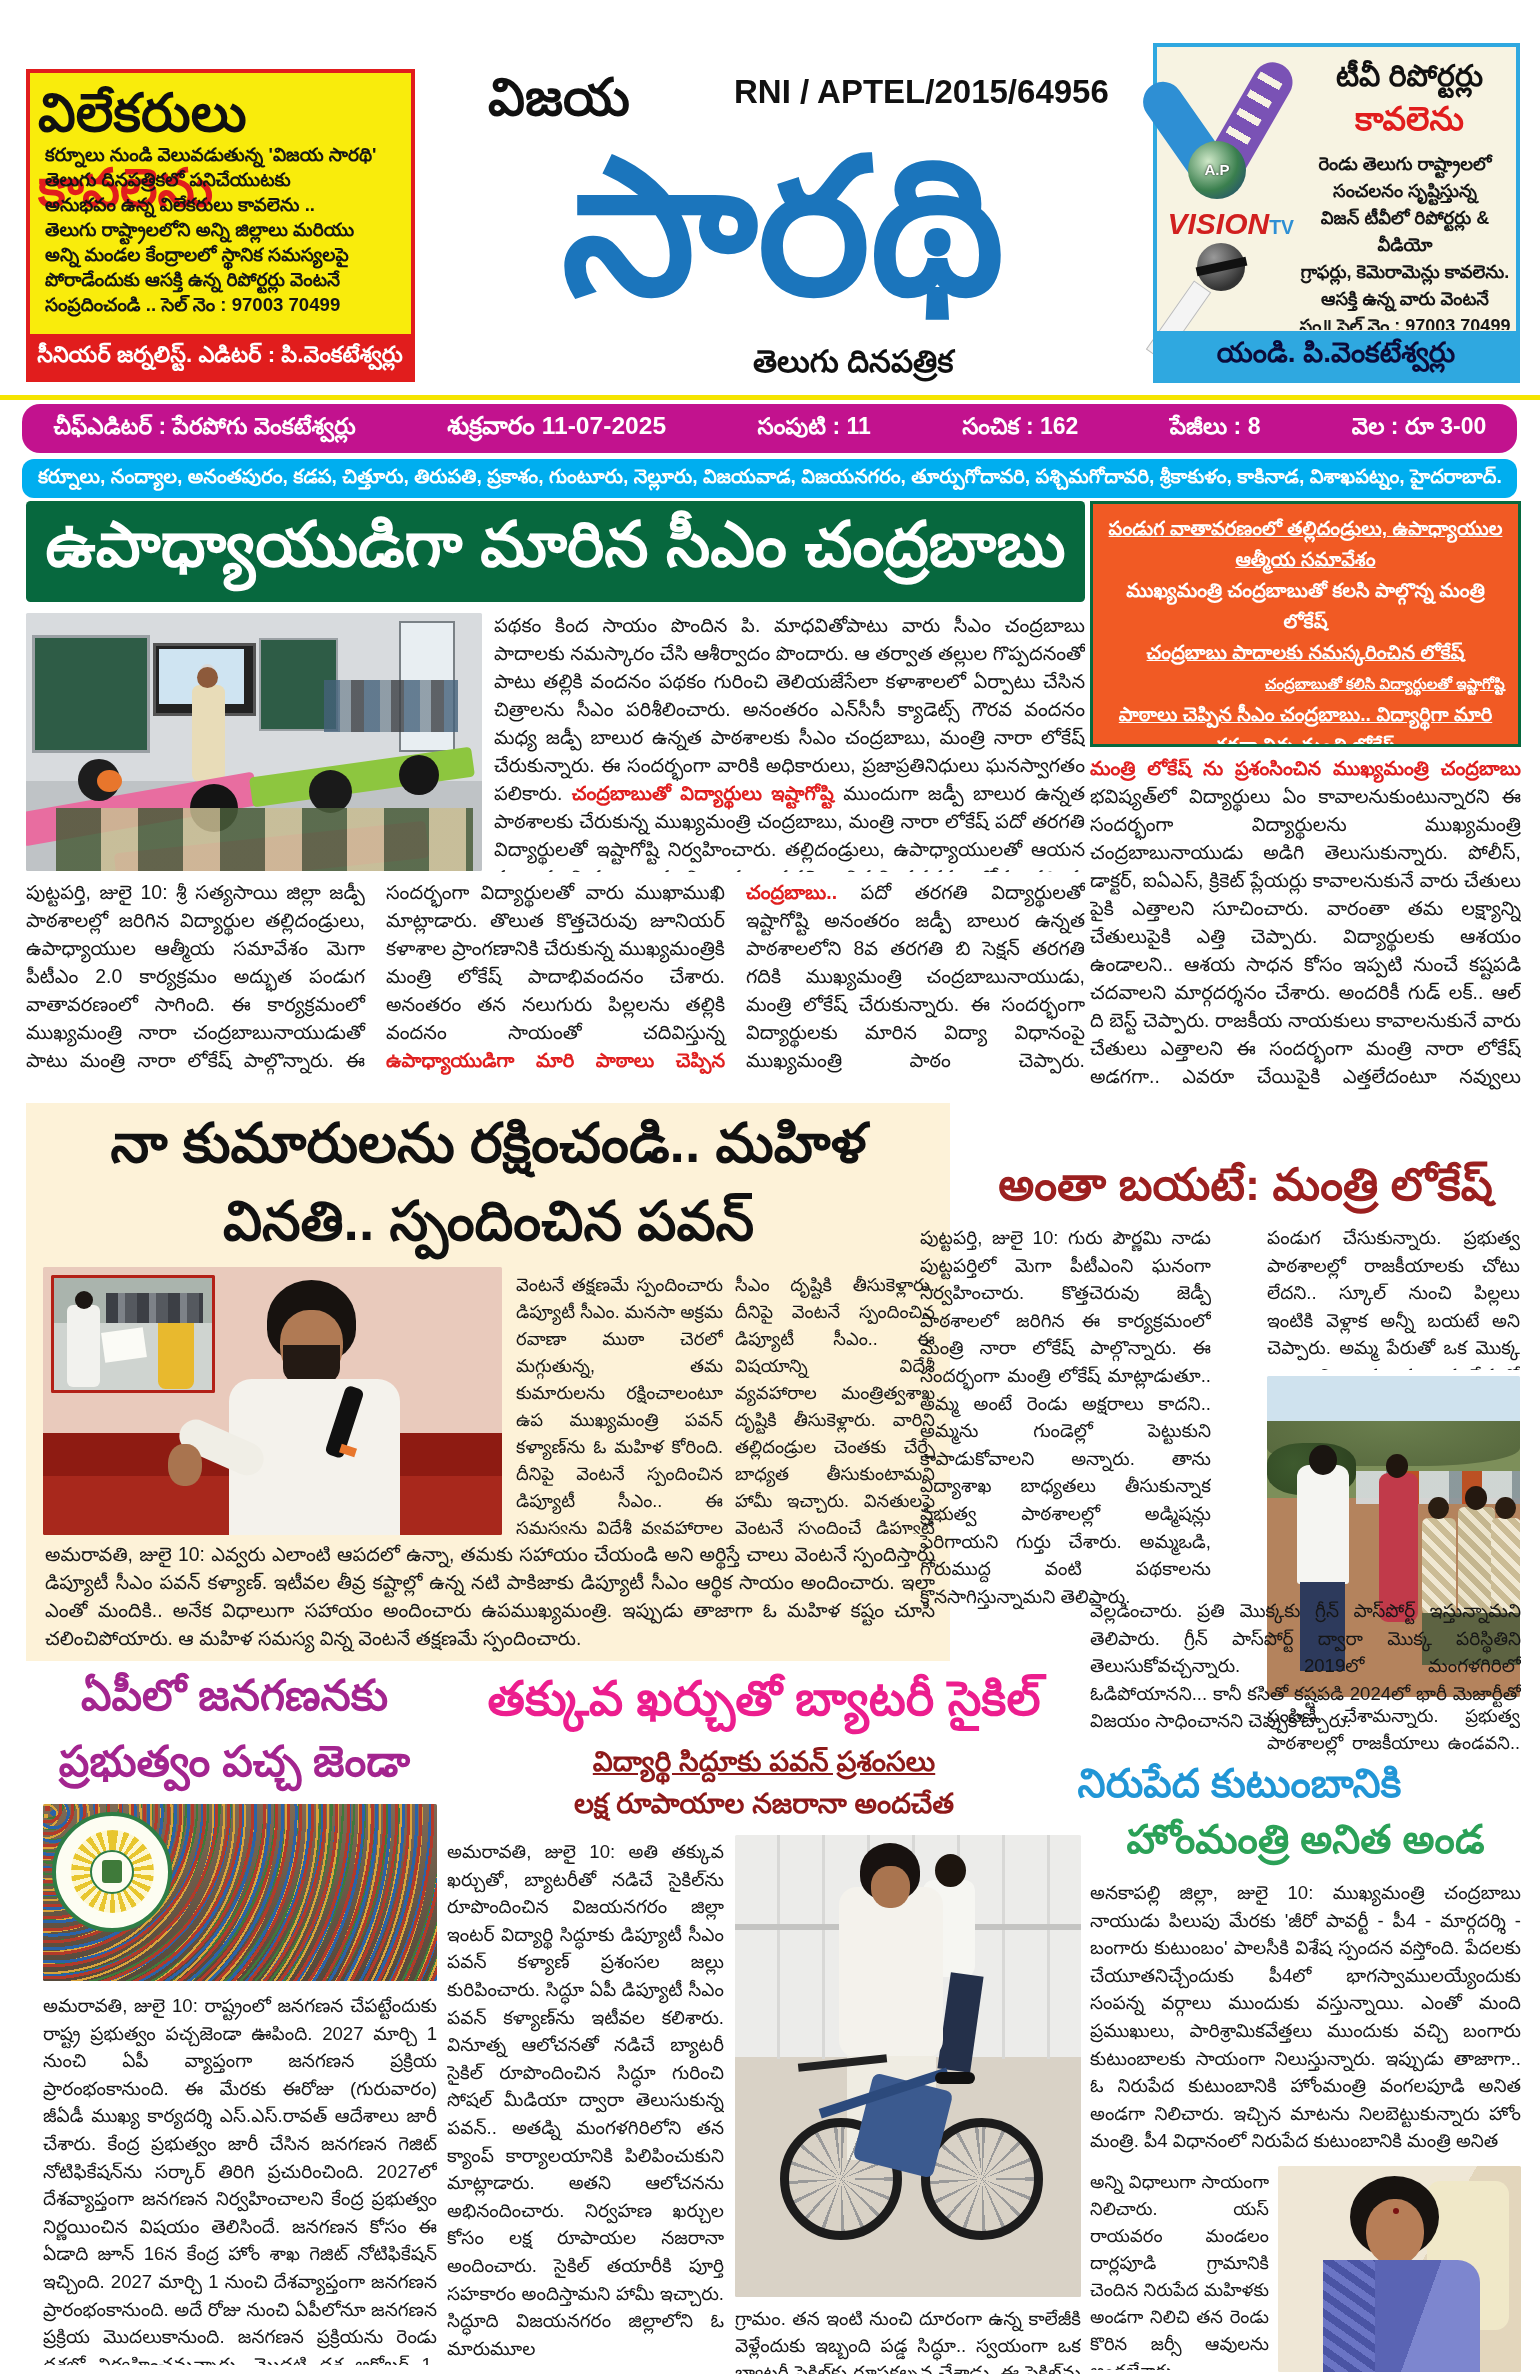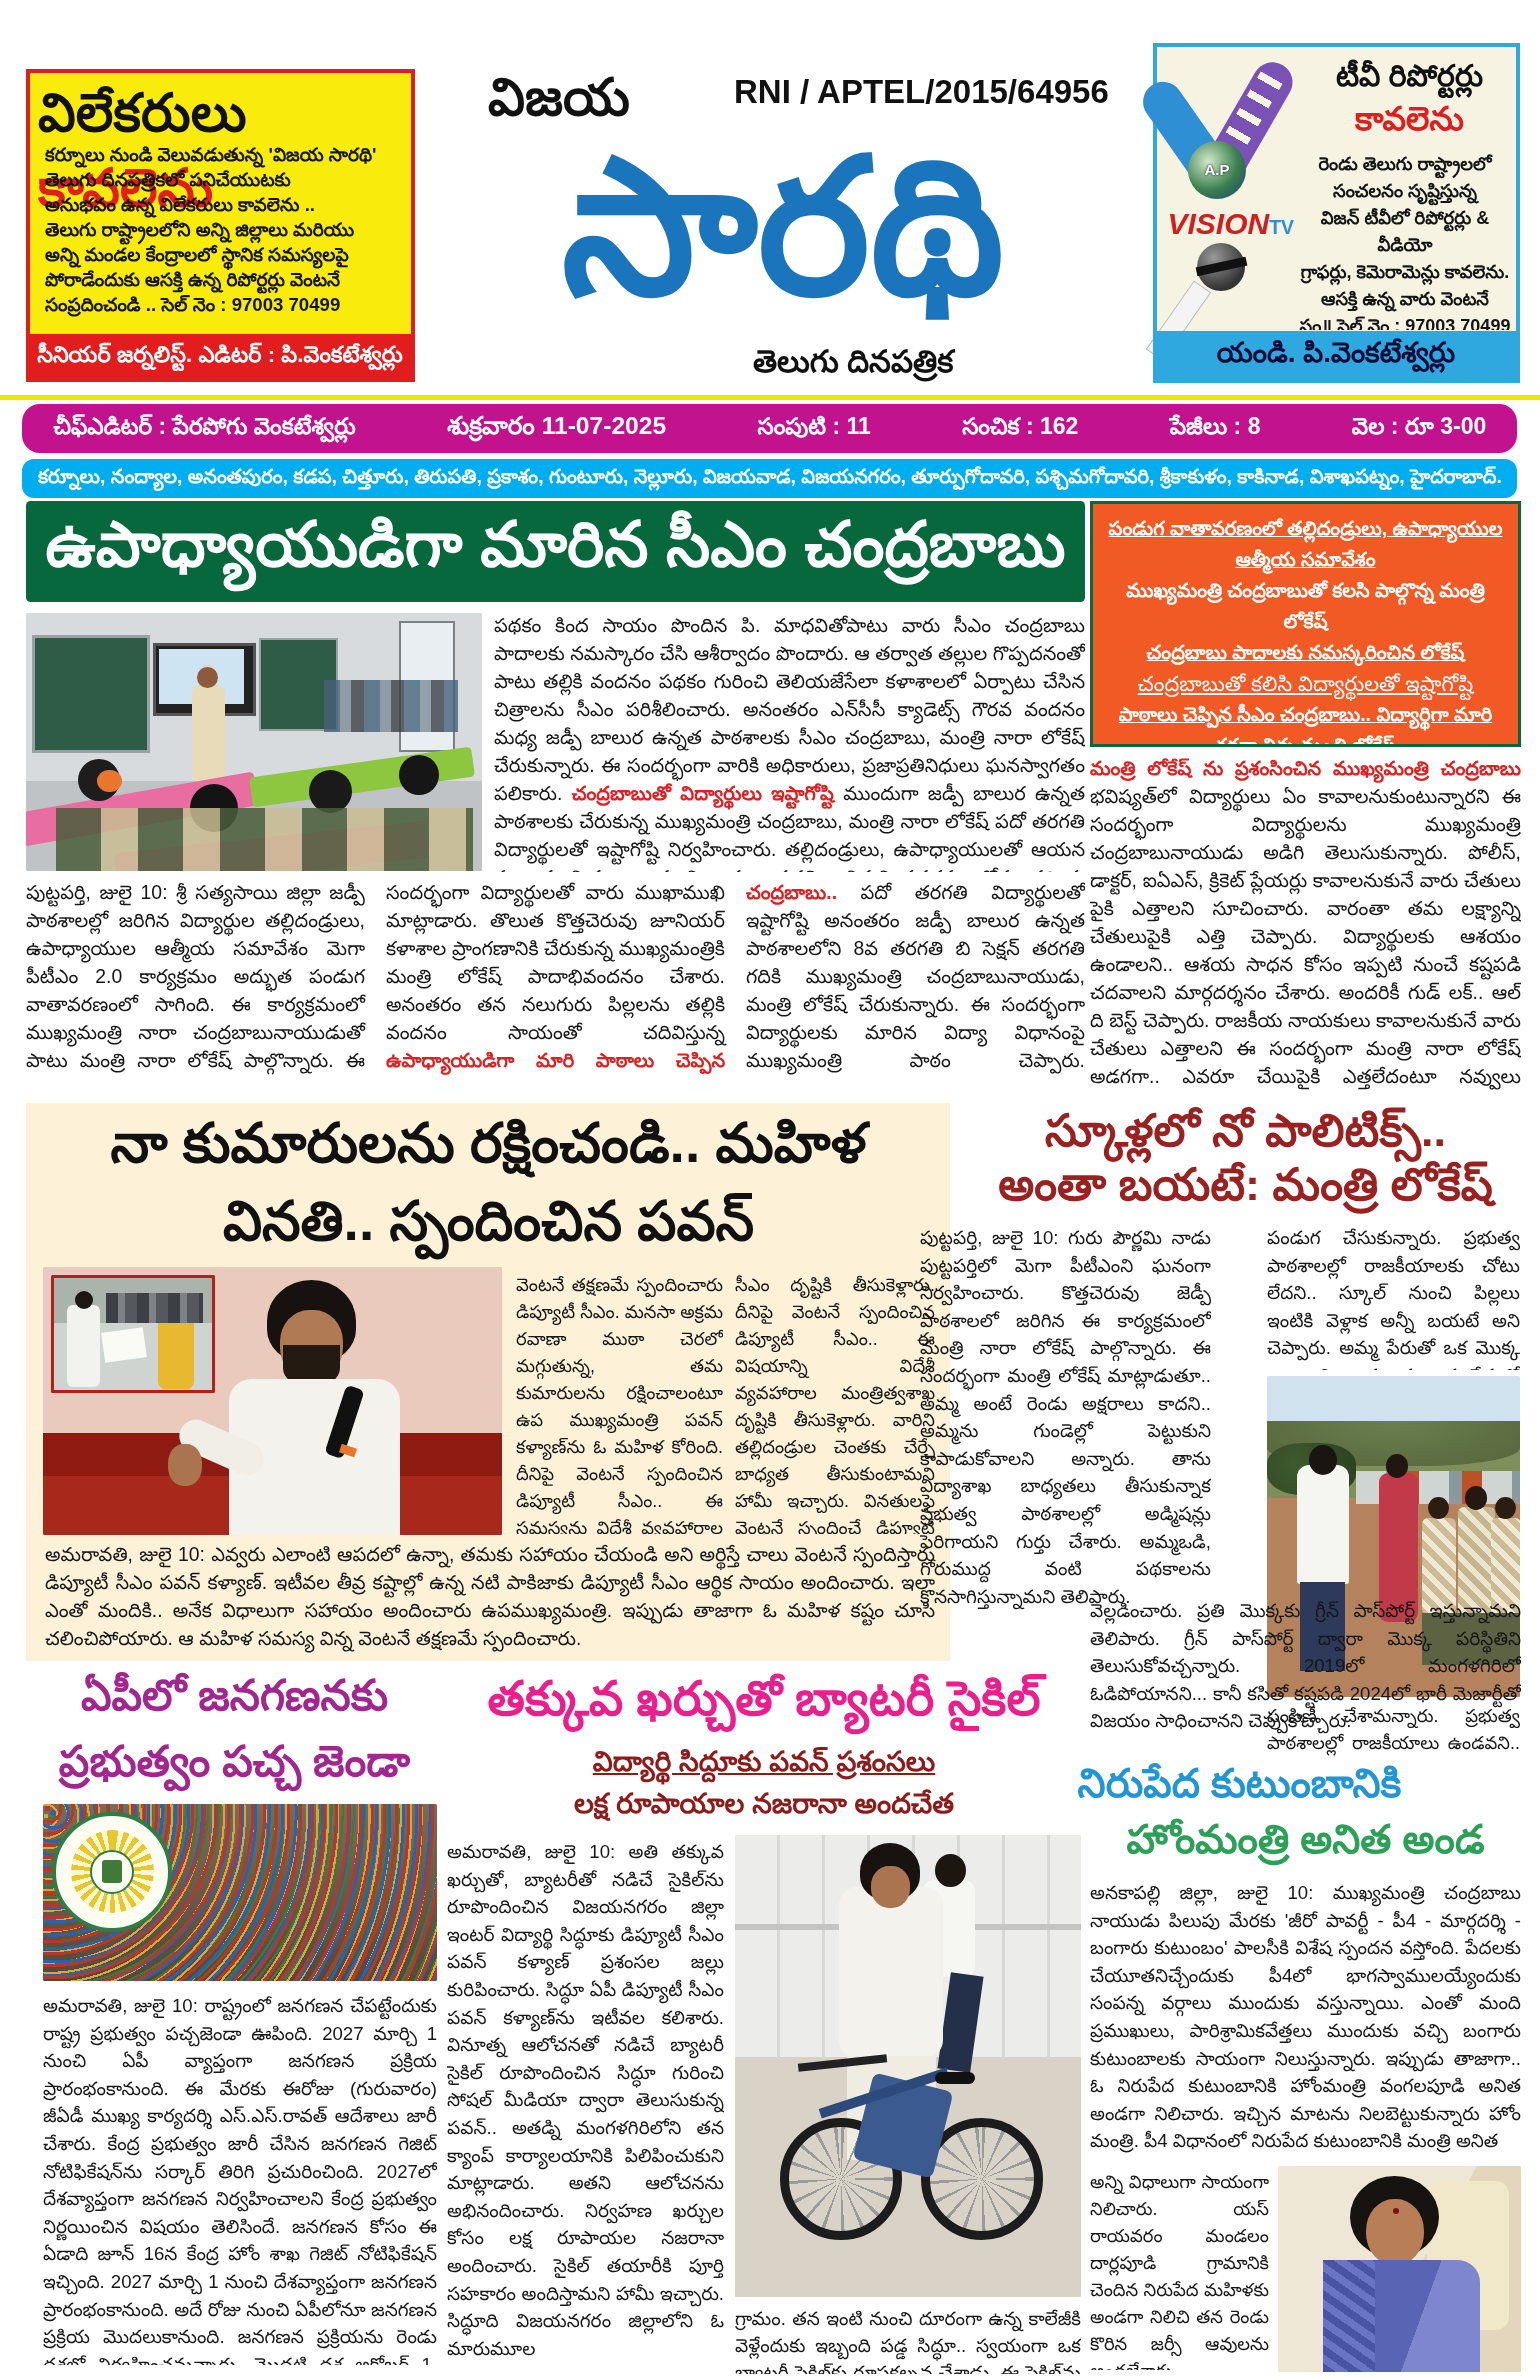--- a/index.html
+++ b/index.html
@@ -87,21 +87,21 @@
   </div>
 
   <div class="abs ctr" style="left:26px;top:501px;width:1059px;height:101px;background:#07683e;border-radius:4.5px;">
     <span style="color:#fff;font-size:63px;font-weight:bold;">ఉపాధ్యాయుడిగా మారిన సీఎం చంద్రబాబు</span>
   </div>
 
   <div class="abs" style="left:1090px;top:501px;width:431px;height:246px;background:#f15a24;border:3px solid #07683e;box-sizing:border-box;padding:9px 13.4px;overflow:hidden;text-align:center;">
     <div style="color:#fff;font-size:19.4px;line-height:31px;font-weight:bold;text-decoration:underline;">పండుగ వాతావరణంలో తల్లిదండ్రులు, ఉపాధ్యాయుల ఆత్మీయ సమావేశం</div>
     <div style="color:#fff;font-size:19.4px;line-height:31px;font-weight:bold;">ముఖ్యమంత్రి చంద్రబాబుతో కలసి పాల్గొన్న మంత్రి లోకేష్</div>
     <div style="color:#fff;font-size:19.4px;line-height:31px;font-weight:bold;text-decoration:underline;">చంద్రబాబు పాదాలకు నమస్కరించిన లోకేష్</div>
-    <div style="color:#fff;font-size:21px;line-height:31px;font-weight:normal;text-decoration:underline;">చంద్రబాబుతో కలిసి విద్యార్థులతో ఇష్టాగోష్టి</div>
+    <div style="color:#fff;font-size:15px;line-height:31px;font-weight:bold;text-decoration:underline;text-align:right;">చంద్రబాబుతో కలిసి విద్యార్థులతో ఇష్టాగోష్టి</div>
     <div style="color:#fff;font-size:19.4px;line-height:31px;font-weight:bold;text-decoration:underline;">పాఠాలు చెప్పిన సీఎం చంద్రబాబు.. విద్యార్థిగా మారి శ్రద్ధగా విన్న మంత్రి లోకేష్</div>
 
   </div>
 
   <div class="abs ph" style="left:26px;top:613px;width:456px;height:258px;background:linear-gradient(#d8dbde 0 65%,#bfc3c6 65% 100%);">
     <div class="abs" style="left:6px;top:22.4px;width:112px;height:112px;background:#2e5c46;border:3px solid #9aa0a4;"></div>
     <div class="abs" style="left:127px;top:30px;width:97px;height:67px;background:#222;border:3px solid #555;"></div>
     <div class="abs" style="left:133px;top:36px;width:85px;height:55px;background:#cfe4f2;"></div>
     <div class="abs" style="left:233px;top:25px;width:75px;height:89px;background:#2e5c46;border:2.2px solid #9aa0a4;"></div>
     <div class="abs" style="left:373px;top:7.5px;width:52px;height:127px;background:#e8eef2;border:2.2px solid #7a8186;"></div>
@@ -166,23 +166,20 @@
   <div class="abs bt" style="left:516px;top:1272px;width:207px;height:262px;font-size:18px;line-height:27px;">
     <span>వెంటనే తక్షణమే స్పందించారు డిప్యూటీ సీఎం. మనసా అక్రమ రవాణా ముఠా చెరలో మగ్గుతున్న, తమ కుమారులను రక్షించాలంటూ ఉప ముఖ్యమంత్రి పవన్ కళ్యాణ్‌ను ఓ మహిళ కోరింది. దీనిపై వెంటనే స్పందించిన డిప్యూటీ సీఎం.. ఈ సమస్యను విదేశీ వ్యవహారాల మంత్రిత్వశాఖ దృష్టికి తీసుకెళ్లారు. మోసపోయి విదేశాల్లో మనసా అక్రమ రవాణా ముఠా చెరలో మగ్గుతున్న తమ కుమారులను రక్షించాలని గండికోట సూర్యకుమారి అనే మహిళ కోరారు. మయన్మార్ సరిహద్దుల్లో బందీలుగా ఉన్న తమ వారి ప్రాణాలు ప్రమాదంలో ఉన్నాయని, వారిని విడిపించేందుకు చర్యలు తీసుకోవాలని విజ్ఞప్తి చేశారు. తమ ఇద్దరు కుమారులతో పాటు 8 మంది మనసా అక్రమ రవాణా ముఠా చెరలో ఉన్నట్లు డిప్యూటీ</span>
   </div>
   <div class="abs bt" style="left:735px;top:1272px;width:200px;height:262px;font-size:18px;line-height:27px;">
     <span>సీఎం దృష్టికి తీసుకెళ్లారు. దీనిపై వెంటనే స్పందించిన డిప్యూటీ సీఎం.. ఈ విషయాన్ని విదేశీ వ్యవహారాల మంత్రిత్వశాఖ దృష్టికి తీసుకెళ్లారు. వారిని తల్లిదండ్రుల చెంతకు చేర్చే బాధ్యత తీసుకుంటామని హామీ ఇచ్చారు. వినతులపై వెంటనే స్పందించే డిప్యూటీ సీఎం పవన్ వైఖరిపై ప్రజల నుంచి ప్రశంసలు వ్యక్తమవుతున్నాయి. విదేశాల్లో మగ్గుతున్న వారిని వెనక్కి తీసుకొచ్చేందుకు తగిన చర్యలు తీసుకుంటామని విదేశీ వ్యవహారాల శాఖ హామీ ఇచ్చింది.</span>
   </div>
   <div class="abs bt" style="left:45px;top:1540px;width:890px;height:113px;">
     <span>అమరావతి, జులై 10: ఎవ్వరు ఎలాంటి ఆపదలో ఉన్నా, తమకు సహాయం చేయండి అని అర్థిస్తే చాలు వెంటనే స్పందిస్తారు డిప్యూటీ సీఎం పవన్ కళ్యాణ్. ఇటీవల తీవ్ర కష్టాల్లో ఉన్న నటి పాకిజాకు డిప్యూటీ సీఎం ఆర్థిక సాయం అందించారు. ఇలా ఎంతో మందికి.. అనేక విధాలుగా సహాయం అందించారు ఉపముఖ్యమంత్రి. ఇప్పుడు తాజాగా ఓ మహిళ కష్టం చూసి చలించిపోయారు. ఆ మహిళ సమస్య విన్న వెంటనే తక్షణమే స్పందించారు.</span>
   </div>
 
-  <div class="abs ctr" style="left:962px;top:1109px;width:567px;height:54px;">
-    <span style="font-size:45px;font-weight:bold;color:#9b2020;">స్కూళ్లలో నో పాలిటిక్స్..</span>
-  </div>
   <div class="abs ctr" style="left:962px;top:1163px;width:567px;height:54px;">
     <span style="font-size:45px;font-weight:bold;color:#9b2020;">అంతా బయటే: మంత్రి లోకేష్</span>
   </div>
   <div class="abs bt" style="left:920px;top:1224px;width:291px;height:531px;font-size:18.6px;line-height:27.6px;">
     <span>పుట్టపర్తి, జులై 10: గురు పౌర్ణమి నాడు పుట్టపర్తిలో మెగా పీటీఎంని ఘనంగా నిర్వహించారు. కొత్తచెరువు జెడ్పీ పాఠశాలలో జరిగిన ఈ కార్యక్రమంలో మంత్రి నారా లోకేష్ పాల్గొన్నారు. ఈ సందర్భంగా మంత్రి లోకేష్ మాట్లాడుతూ.. అమ్మ అంటే రెండు అక్షరాలు కాదని.. అమ్మను గుండెల్లో పెట్టుకుని కాపాడుకోవాలని అన్నారు. తాను విద్యాశాఖ బాధ్యతలు తీసుకున్నాక ప్రభుత్వ పాఠశాలల్లో అడ్మిషన్లు పెరిగాయని గుర్తు చేశారు. అమ్మఒడి, గోరుముద్ద వంటి పథకాలను కొనసాగిస్తున్నామని తెలిపారు.</span>
   </div>
   <div class="abs bt" style="left:1267px;top:1224px;width:253px;height:146px;font-size:18.6px;line-height:27.6px;">
     <span>పండుగ చేసుకున్నారు. ప్రభుత్వ పాఠశాలల్లో రాజకీయాలకు చోటు లేదని.. స్కూల్ నుంచి పిల్లలు ఇంటికి వెళ్లాక అన్నీ బయటే అని చెప్పారు. అమ్మ పేరుతో ఒక మొక్క నాటాలని ప్రచార సందేశంతో మొక్కలు విలువ పంచారు.</span>
   </div>
 

